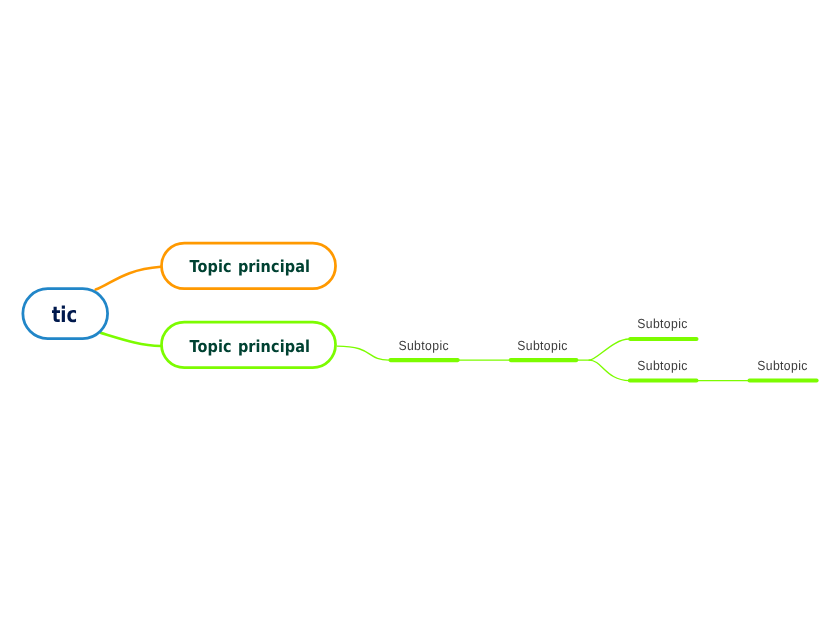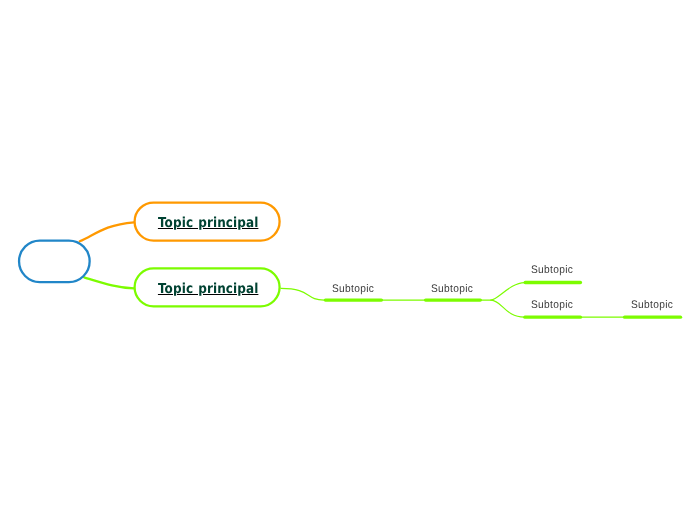--- a/index.html
+++ b/index.html
@@ -4,21 +4,21 @@
 <title>Mind Map</title>
 <style>
   html,body{margin:0;padding:0;background:#ffffff;}
   body{width:696px;height:520px;font-family:"Liberation Sans",sans-serif;overflow:hidden;
        -webkit-font-smoothing:antialiased;}
   #canvas{position:relative;width:696px;height:520px;background:#ffffff;}
   .node,.sub,.label{-webkit-font-smoothing:antialiased;text-rendering:geometricPrecision;}
   .label,.sub{opacity:0.995;}
   svg.links{position:absolute;left:0;top:0;width:696px;height:520px;overflow:visible;}
   .node{position:absolute;box-sizing:border-box;display:flex;align-items:center;justify-content:center;
-        background:#ffffff;text-decoration:underline;}
+        background:#ffffff;}
   .root{background:none;}
   .root .label{font-family:"DejaVu Sans",sans-serif;font-size:18px;font-weight:bold;
                display:inline-block;transform:scaleX(0.84);transform-origin:center;
                position:relative;left:-0.5px;top:1.4px;}
   .topic{background:none;}
   .topic .label{font-family:"DejaVu Sans",sans-serif;word-spacing:1px;letter-spacing:0.1px;
                 font-size:13.7px;font-weight:bold;display:inline-block;
                 transform:scaleX(0.879);transform-origin:center;position:relative;left:0.9px;top:1.5px;}
   .sub{position:absolute;font-size:11px;white-space:nowrap;letter-spacing:0.35px;
        display:inline-block;transform:scaleX(0.925);transform-origin:left top;}
@@ -46,20 +46,23 @@
         <path d="M524.9,317.15 L580.4,317.15" stroke="#7cfc00" stroke-width="3.4" stroke-linecap="round"></path>
         <path d="M624.6,317.15 L680.5,317.15" stroke="#7cfc00" stroke-width="3.4" stroke-linecap="round"></path>
       </g>
     <g id="box-group">
         <rect x="19.049999999999997" y="240.6" width="70.60000000000001" height="41.5" rx="20.75" fill="#ffffff" stroke="#2186c8" stroke-width="2.3"></rect>
         <rect x="134.6" y="202.6" width="145" height="38" rx="19" fill="#ffffff" stroke="#ff9900" stroke-width="2.3"></rect>
         <rect x="134.6" y="268.4" width="145" height="37.900000000000006" rx="18.950000000000003" fill="#ffffff" stroke="#7cfc00" stroke-width="2.3"></rect>
       </g>
   </svg>
 
+  <div class="node root" id="root-node" style="left: 17.9px; top: 239.45px; width: 72.9px; height: 43.8px;">
+    <span class="label" style="color: rgb(0, 25, 77);">tic</span>
+  </div>
 
   <div class="node topic" id="topic-node-1" style="left: 133.45px; top: 201.45px; width: 147.3px; height: 40.3px;">
     <span class="label" style="color: rgb(0, 66, 50);">Topic principal</span>
   </div>
 
   <div class="node topic" id="topic-node-2" style="left: 133.45px; top: 267.25px; width: 147.3px; height: 40.2px;">
     <span class="label" style="color: rgb(0, 66, 50);">Topic principal</span>
   </div>
 
   <div class="sub" id="subtopic-label-1" style="left: 332px; top: 282.5px; color: rgb(60, 60, 60);">Subtopic</div>

